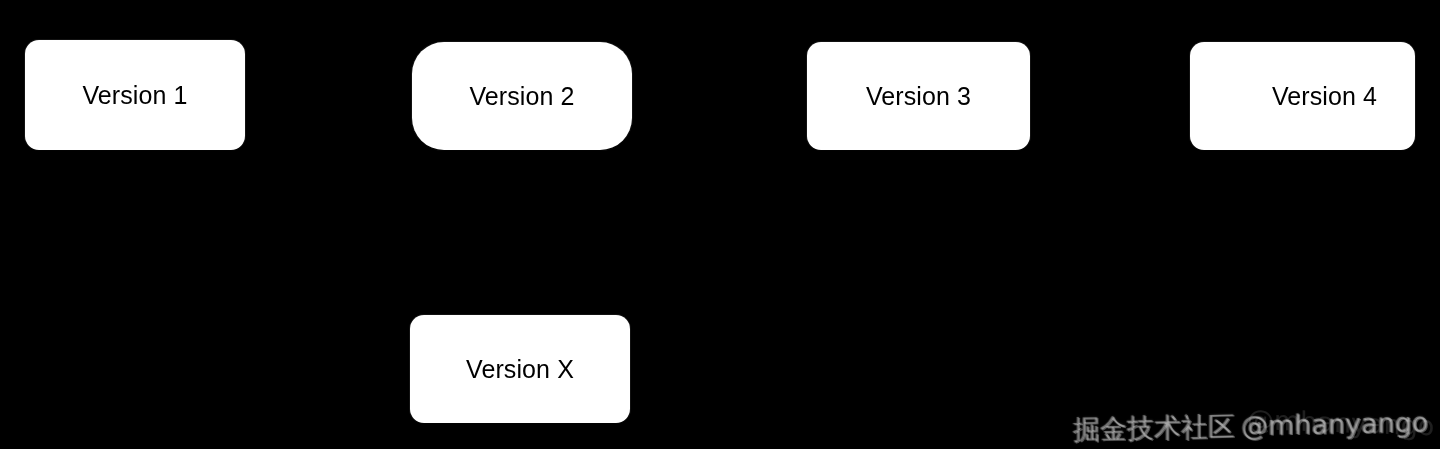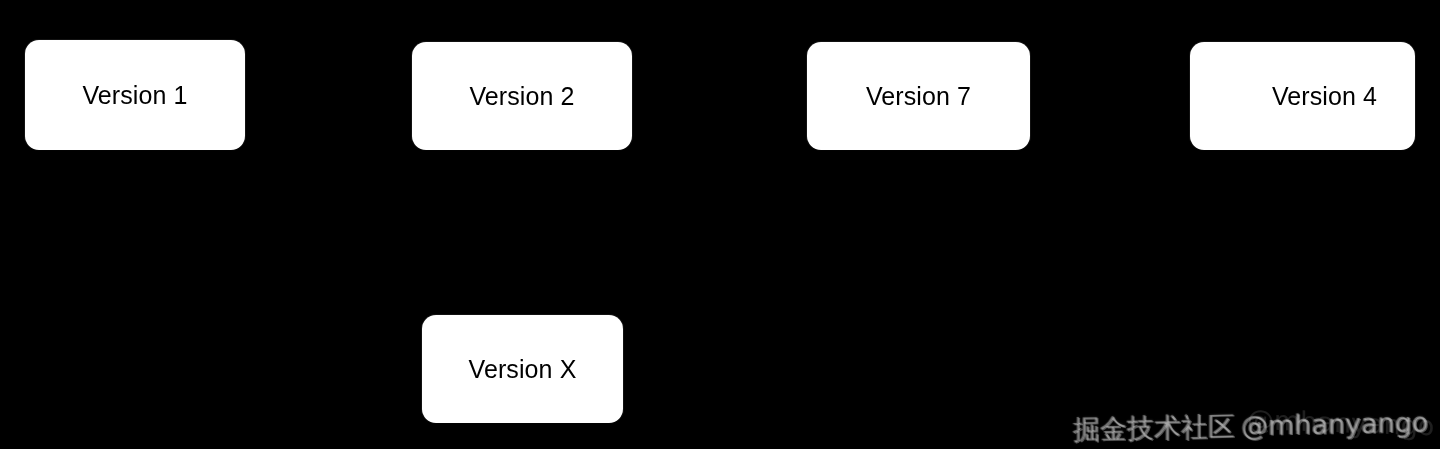--- a/index.html
+++ b/index.html
@@ -31,25 +31,25 @@
     color: #000000;
     font-size: 25px;
     font-weight: 400;
     line-height: 1;
     letter-spacing: 0.1px;
     white-space: nowrap;
     font-family: "Liberation Sans", "DejaVu Sans", sans-serif;
   }
   
   #node-version-1 { left: 25px;   top: 40px;  width: 220px; height: 110px; }
-  #node-version-2 { left: 412px;  top: 42px;  width: 220px; height: 108px; }
+  #node-version-2 { left: 412px;  top: 42px;  width: 220px; height: 108px; border-radius: 32px; }
   #node-version-3 { left: 807px;  top: 42px;  width: 223px; height: 108px; }
   #node-version-4 { left: 1190px; top: 42px;  width: 225px; height: 108px; padding-left: 44px; }
   
-  #node-version-x { left: 422px;  top: 315px; width: 201px; height: 108px; }
+  #node-version-x { left: 410px;  top: 315px; width: 220px; height: 108px; }
 
   
   #watermark {
     position: absolute;
     right: 12px;
     bottom: 8px;
     display: flex;
     align-items: baseline;
     gap: 6px;
     pointer-events: none;
@@ -86,21 +86,21 @@
 
   <div class="node" id="node-version-1">
     <span class="node-label">Version 1</span>
   </div>
 
   <div class="node" id="node-version-2">
     <span class="node-label">Version 2</span>
   </div>
 
   <div class="node" id="node-version-3">
-    <span class="node-label">Version 7</span>
+    <span class="node-label">Version 3</span>
   </div>
 
   <div class="node" id="node-version-4">
     <span class="node-label">Version 4</span>
   </div>
 
   <div class="node" id="node-version-x">
     <span class="node-label">Version X</span>
   </div>
 

